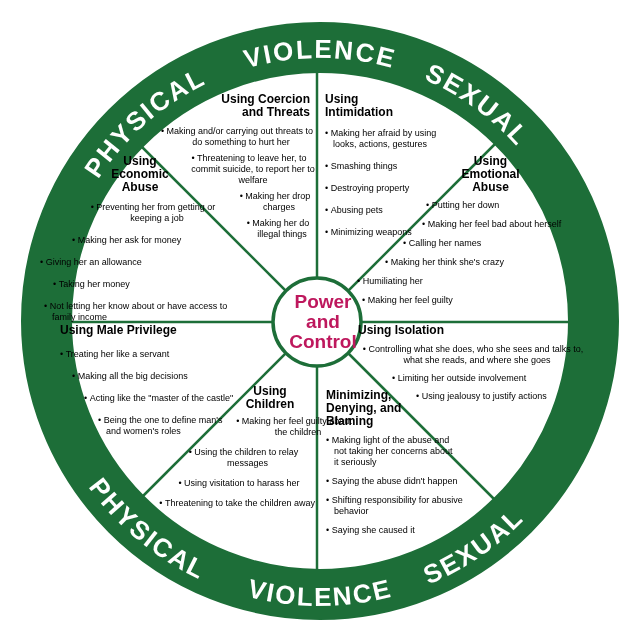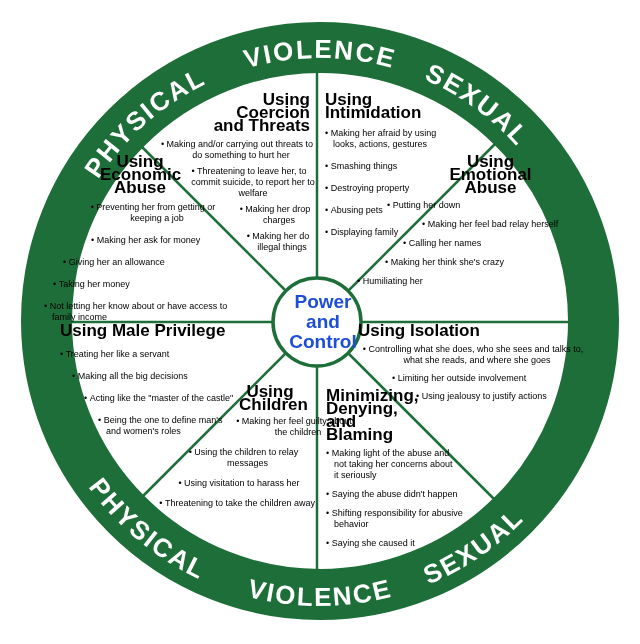--- a/index.html
+++ b/index.html
@@ -2,44 +2,44 @@
 <html><head>
 <meta charset="utf-8">
 <style>
   html,body{margin:0;padding:0;background:#fff;}
   #wheel{position:relative;width:640px;height:644px;background:#fff;overflow:hidden;
          font-family:"Liberation Sans","DejaVu Sans",sans-serif;color:#000;}
   #wheel-svg{position:absolute;left:0;top:0;}
   .ringtext{fill:#fff;font-family:"Liberation Sans","DejaVu Sans",sans-serif;
             font-weight:bold;font-size:26px;letter-spacing:2px;}
   .sector{position:absolute;font-size:9px;line-height:11px;}
-  .sector h3{font-size:17px;line-height:13px;margin:0;font-weight:bold;color:#000;}
+  .sector h3{font-size:12px;line-height:13px;margin:0;font-weight:bold;color:#000;}
   .sector ul{margin:0;padding:0;list-style:none;}
   .sector li{padding-left:8px;text-indent:-8px;}
   .sector li::before{content:"\2022\00a0";}
   
   #hub-label{position:absolute;left:277px;top:292px;width:92px;text-align:center;
-             font-weight:bold;font-size:19px;line-height:20px;color:#1d4ed8;}
+             font-weight:bold;font-size:19px;line-height:20px;color:#be185d;}
   
   .s1{left:148px;top:93px;width:162px;}
   .s1 h3{margin-left:auto;width:105px;text-align:right;margin-bottom:7px;}
   .s1 li{margin-bottom:5px;text-align:center;}
   .s1 li.b1{width:154px;margin-left:8px;}
   .s1 li.b2{width:130px;margin-left:32px;}
   .s1 li.b3{width:78px;margin-left:84px;}
   .s1 li.b4{width:72px;margin-left:90px;}
   
   .s2{left:325px;top:93px;width:145px;}
   .s2 h3{width:95px;margin-bottom:9px;}
   .s2 li{margin-bottom:11px;max-width:122px;}
   
   .s3{left:352px;top:155px;width:238px;}
   .s3 h3{width:85px;margin-left:96px;text-align:center;margin-bottom:6px;}
   .s3 li{margin-bottom:8px;white-space:nowrap;}
-  .s3 li.b1{margin-left:35px;}
+  .s3 li.b1{margin-left:74px;}
   .s3 li.b2{margin-left:70px;}
   .s3 li.b3{margin-left:51px;}
   .s3 li.b4{margin-left:33px;}
   .s3 li.b5{margin-left:18px;}
   .s3 li.b6{margin-left:5px;}
   .s3 li.b7{margin-left:10px;}
   
   .s4{left:358px;top:324px;width:235px;}
   .s4 h3{margin-bottom:7px;}
   .s4 li{margin-bottom:7px;}
@@ -66,22 +66,22 @@
   .s7 h3{margin-bottom:12px;}
   .s7 li{margin-bottom:11px;}
   .s7 li.b2{margin-left:12px;}
   .s7 li.b3{margin-left:24px;white-space:nowrap;}
   .s7 li.b4{margin-left:38px;width:130px;}
   
   .s8{left:40px;top:155px;width:222px;}
   .s8 h3{width:80px;margin-left:60px;text-align:center;margin-bottom:8px;}
   .s8 li{margin-bottom:11px;}
   .s8 li.b1{width:122px;margin-left:48px;text-align:center;}
-  .s8 li.b2{margin-left:51px;white-space:nowrap;}
-  .s8 li.b3{margin-left:23px;white-space:nowrap;}
+  .s8 li.b2{margin-left:32px;white-space:nowrap;}
+  .s8 li.b3{white-space:nowrap;}
   .s8 li.b4{margin-left:13px;white-space:nowrap;}
   .s8 li.b5{width:178px;margin-left:4px;}
 </style>
 </head>
 <body>
 
 <div id="wheel">
 
   <svg id="wheel-svg" width="640" height="644" viewBox="0 0 640 644">
     <defs>
@@ -136,32 +136,33 @@
     </ul>
   </div>
 
   <div class="sector s2">
     <h3>Using Intimidation</h3>
     <ul>
       <li class="b1">Making her afraid by using looks, actions, gestures</li>
       <li class="b2">Smashing things</li>
       <li class="b3">Destroying property</li>
       <li class="b4">Abusing pets</li>
-      <li class="b5">Displaying family</li>
+      <li class="b5">Minimizing weapons</li>
     </ul>
   </div>
 
   <div class="sector s3">
     <h3>Using Emotional Abuse</h3>
     <ul>
       <li class="b1">Putting her down</li>
-      <li class="b2">Making her feel bad relay herself</li>
+      <li class="b2">Making her feel bad about herself</li>
       <li class="b3">Calling her names</li>
       <li class="b4">Making her think she's crazy</li>
       <li class="b6">Humiliating her</li>
+      <li class="b7">Making her feel guilty</li>
     </ul>
   </div>
 
   <div class="sector s4">
     <h3>Using Isolation</h3>
     <ul>
       <li class="b1">Controlling what she does, who she sees and talks to, what she reads, and where she goes</li>
       <li class="b2">Limiting her outside involvement</li>
       <li class="b3">Using jealousy to justify actions</li>
     </ul>

